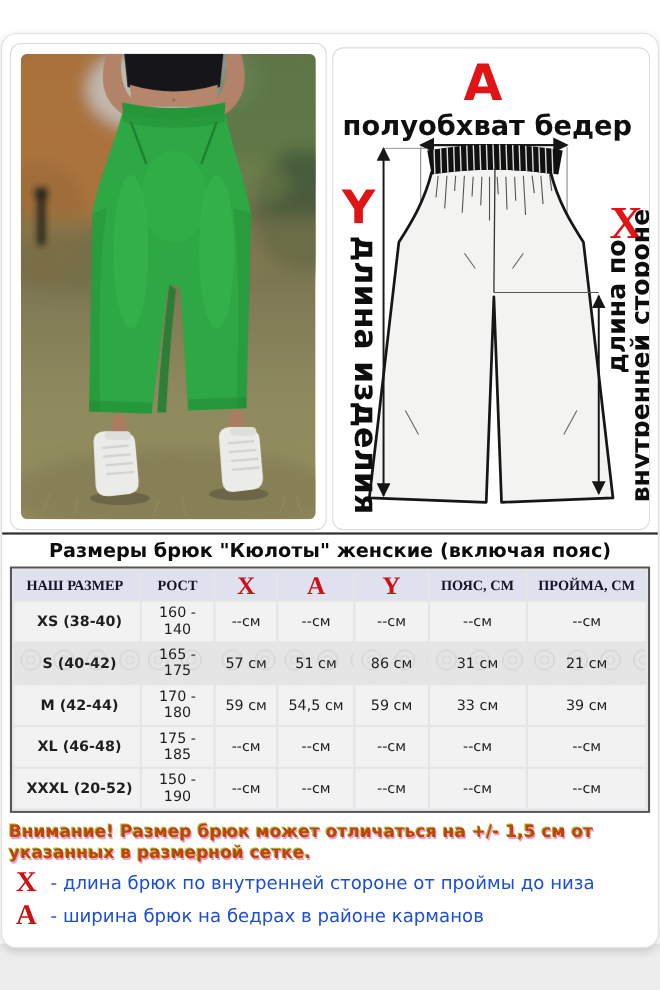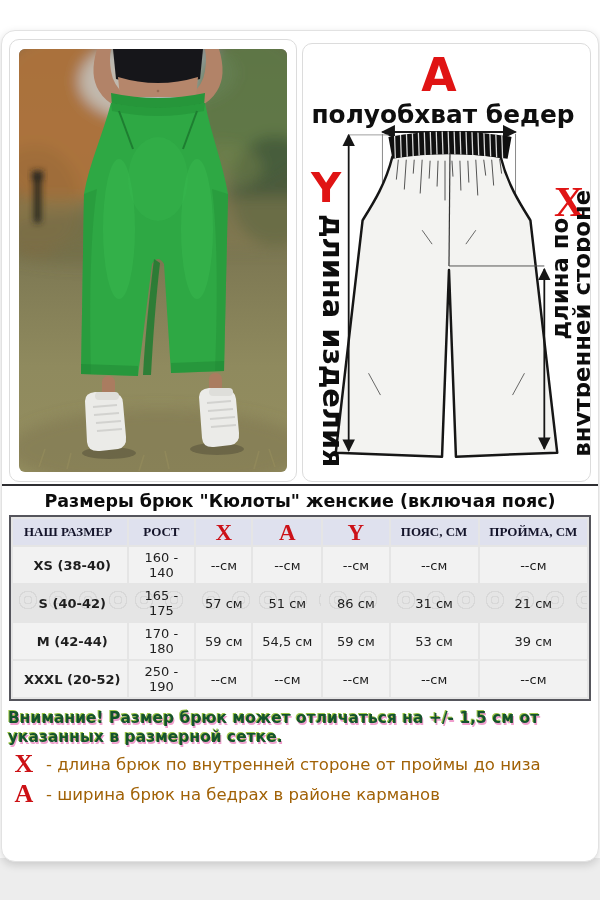--- a/index.html
+++ b/index.html
@@ -22,27 +22,27 @@
   th.first{text-align:left;padding-left:11px;}
   th.letter{font-size:23px;color:#cc1118;line-height:1;padding:1px 2px;}
   td{font-size:13px;color:#1e1e1e;padding:3px 6px;background:#f2f2f2;text-align:center;}
   tr.alt td{background-color:#e5e5e5;
     background-image:radial-gradient(circle at center, transparent 3px, rgba(0,0,0,.055) 3px 4.5px,
       transparent 4.5px 8px, rgba(0,0,0,.055) 8px 9.5px, transparent 9.5px);
     background-size:30px 30px;}
   td.size{font-weight:bold;text-align:center;padding-left:11px;}
   col.c1{width:20.2%} col.c2{width:11.7%} col.c3{width:9.8%} col.c4{width:12.1%}
   col.c5{width:11.6%} col.c6{width:15.5%} col.c7{width:19.1%}
-  .warning{margin:8px 6px 3px 6px;font-size:15.5px;font-weight:bold;line-height:1.22;color:#14532d;
+  .warning{margin:8px 6px 3px 6px;font-size:15.5px;font-weight:bold;line-height:1.22;color:#c2410c;
     text-shadow:-1px -1px 0 rgba(152,194,62,.95), 1px 2px 0 rgba(236,134,192,.8);}
   .legend{margin:4px 8px 0 8px;}
   .legend-row{display:flex;align-items:center;gap:8px;margin:3px 0;height:27px;}
   .legend-letter{font-family:"Liberation Serif",serif;font-weight:bold;color:#cc1115;
     font-size:26px;width:28px;text-align:center;line-height:1;}
-  .legend-text{font-size:16.5px;color:#a16207;}
+  .legend-text{font-size:16.5px;color:#1d4ed8;}
   svg text{user-select:none;}
 </style>
 </head>
 <body>
 
 <div class="bottom-strip"></div>
 
 <div class="card">
 
   <div class="panels">
@@ -222,26 +222,35 @@
           <td>86 см</td>
           <td>31 см</td>
           <td>21 см</td>
         </tr>
         <tr>
           <td class="size">M (42-44)</td>
           <td>170 - 180</td>
           <td>59 см</td>
           <td>54,5 см</td>
           <td>59 см</td>
-          <td>53 см</td>
+          <td>33 см</td>
           <td>39 см</td>
         </tr>
         <tr>
+          <td class="size">XL (46-48)</td>
+          <td>175 - 185</td>
+          <td>--см</td>
+          <td>--см</td>
+          <td>--см</td>
+          <td>--см</td>
+          <td>--см</td>
+        </tr>
+        <tr>
           <td class="size">XXXL (20-52)</td>
-          <td>250 - 190</td>
+          <td>150 - 190</td>
           <td>--см</td>
           <td>--см</td>
           <td>--см</td>
           <td>--см</td>
           <td>--см</td>
         </tr>
       </tbody>
     </table>
   </div>
 

